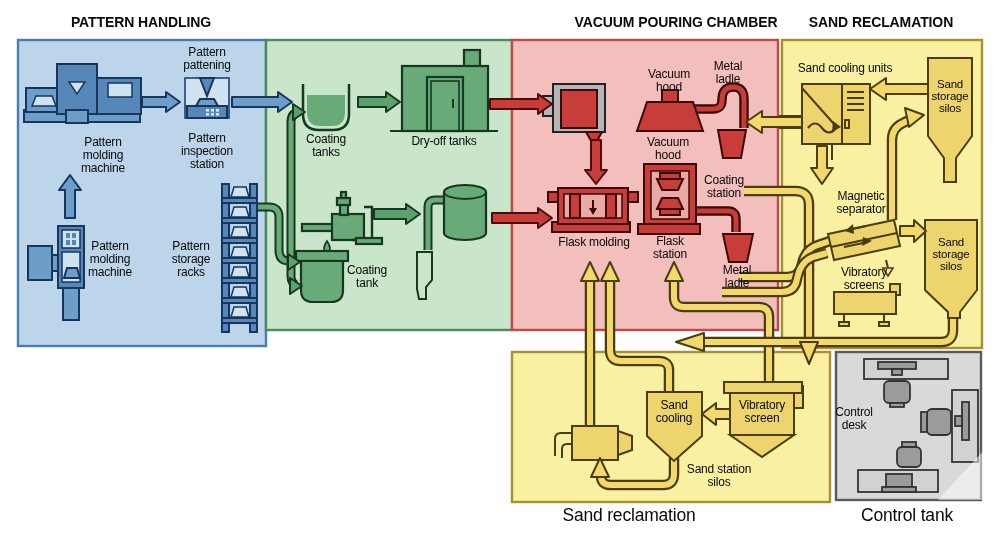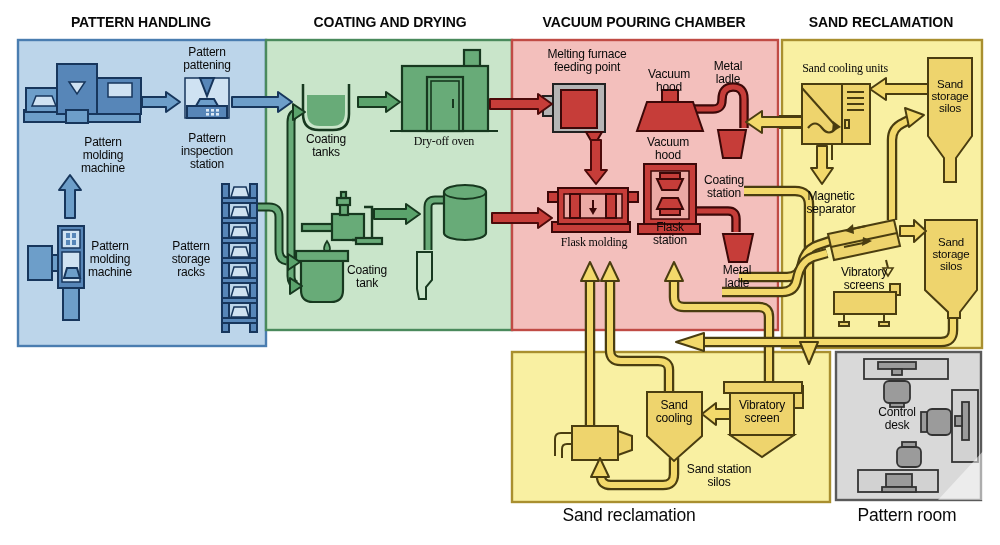--- a/index.html
+++ b/index.html
@@ -5,21 +5,21 @@
   html,body{margin:0;padding:0;background:#fff;}
   .stage{position:relative;width:1000px;height:545px;background:#ffffff;
          font-family:"Liberation Sans",sans-serif;overflow:hidden;}
   .stage svg{position:absolute;left:0;top:0;}
   .lbl{position:absolute;transform:translateX(-50%);text-align:center;
        white-space:pre-line;font-size:12px;line-height:1.07;color:#090909;
        letter-spacing:-0.2px;}
   .hdr{font-weight:bold;font-size:14px;letter-spacing:-0.1px;white-space:nowrap;}
   .cap{font-size:17.5px;white-space:nowrap;letter-spacing:-0.2px;}
   .small{font-size:11.5px;line-height:1.05;}
-  .nowrap{white-space:nowrap;font-family:Liberation Serif, serif;}
+  .nowrap{white-space:nowrap;}
   
   .pyo{stroke:#4a3d10;stroke-width:10.5;fill:none;stroke-linejoin:round;}
   .pyi{stroke:#f3d96b;stroke-width:6;fill:none;stroke-linejoin:round;}
   .pgo{stroke:#17381f;stroke-width:9;fill:none;stroke-linejoin:round;}
   .pgi{stroke:#68ab78;stroke-width:5;fill:none;stroke-linejoin:round;}
   .pro{stroke:#3c0808;stroke-width:9.5;fill:none;stroke-linejoin:round;}
   .pri{stroke:#c63d39;stroke-width:5;fill:none;stroke-linejoin:round;}
   .ya{fill:#f3d96b;stroke:#4a3d10;stroke-width:2;stroke-linejoin:round;}
   .ba{fill:#6d9ec9;stroke:#17365c;stroke-width:2;stroke-linejoin:round;}
   .ga{fill:#5ba36c;stroke:#17381f;stroke-width:2;stroke-linejoin:round;}
@@ -320,78 +320,75 @@
     <polygon class="ya" points="704,333 704,351 676,342"></polygon>
     <polygon class="ya" points="800,342 818,342 809,364"></polygon>
     <polygon class="ya" points="924,115 905,108 909,127"></polygon>
     <polygon class="ya" points="591,477 609,477 600,458"></polygon>
   </g>
 
   <polygon points="938,500 986,500 986,448" fill="rgba(255,255,255,0.5)"></polygon>
 </svg>
 
 <div class="lbl hdr" style="left:141px;top:15px">PATTERN HANDLING</div>
-<div class="lbl hdr" style="left:390px;top:15px">COATING AND DRYING</div>
-<div class="lbl hdr" style="left:644px;top:15px">VACUUM POURING CHAMBER</div>
+<div class="lbl hdr" style="left:676px;top:15px">VACUUM POURING CHAMBER</div>
 <div class="lbl hdr" style="left:881px;top:15px">SAND RECLAMATION</div>
 
 <div class="lbl" style="left:207px;top:46px">Pattern
 pattening</div>
 <div class="lbl" style="left:103px;top:136px">Pattern
 molding
 machine</div>
 <div class="lbl" style="left:207px;top:132px">Pattern
 inspection
 station</div>
 <div class="lbl" style="left:110px;top:240px">Pattern
 molding
 machine</div>
 <div class="lbl" style="left:191px;top:240px">Pattern
 storage
 racks</div>
 
 <div class="lbl" style="left:326px;top:133px">Coating
 tanks</div>
-<div class="lbl nowrap" style="left:444px;top:135px">Dry-off oven</div>
+<div class="lbl nowrap" style="left:444px;top:135px">Dry-off tanks</div>
 <div class="lbl" style="left:367px;top:264px">Coating
 tank</div>
 
-<div class="lbl" style="left:587px;top:48px">Melting furnace
-feeding point</div>
 <div class="lbl" style="left:669px;top:68px">Vacuum
 hood</div>
 <div class="lbl" style="left:728px;top:60px">Metal
 ladle</div>
 <div class="lbl" style="left:668px;top:136px">Vacuum
 hood</div>
 <div class="lbl" style="left:724px;top:174px">Coating
 station</div>
 <div class="lbl nowrap" style="left:594px;top:236px">Flask molding</div>
-<div class="lbl" style="left:670px;top:221px">Flask
+<div class="lbl" style="left:670px;top:235px">Flask
 station</div>
 <div class="lbl" style="left:737px;top:264px">Metal
 ladle</div>
 
 <div class="lbl nowrap" style="left:845px;top:62px">Sand cooling units</div>
 <div class="lbl small" style="left:950px;top:78px">Sand
 storage
 silos</div>
-<div class="lbl" style="left:831px;top:190px">Magnetic
+<div class="lbl" style="left:861px;top:190px">Magnetic
 separator</div>
 <div class="lbl" style="left:864px;top:266px">Vibratory
 screens</div>
 <div class="lbl small" style="left:951px;top:236px">Sand
 storage
 silos</div>
 
 <div class="lbl" style="left:674px;top:399px">Sand
 cooling</div>
 <div class="lbl" style="left:762px;top:399px">Vibratory
 screen</div>
 <div class="lbl" style="left:719px;top:463px">Sand station
 silos</div>
 <div class="lbl cap" style="left:629px;top:506px">Sand reclamation</div>
 
-<div class="lbl" style="left:897px;top:406px">Control
+<div class="lbl" style="left:854px;top:406px">Control
 desk</div>
-<div class="lbl cap" style="left:907px;top:506px">Pattern room</div>
+<div class="lbl cap" style="left:907px;top:506px">Control tank</div>
 
 </div>
 
 </body></html>

